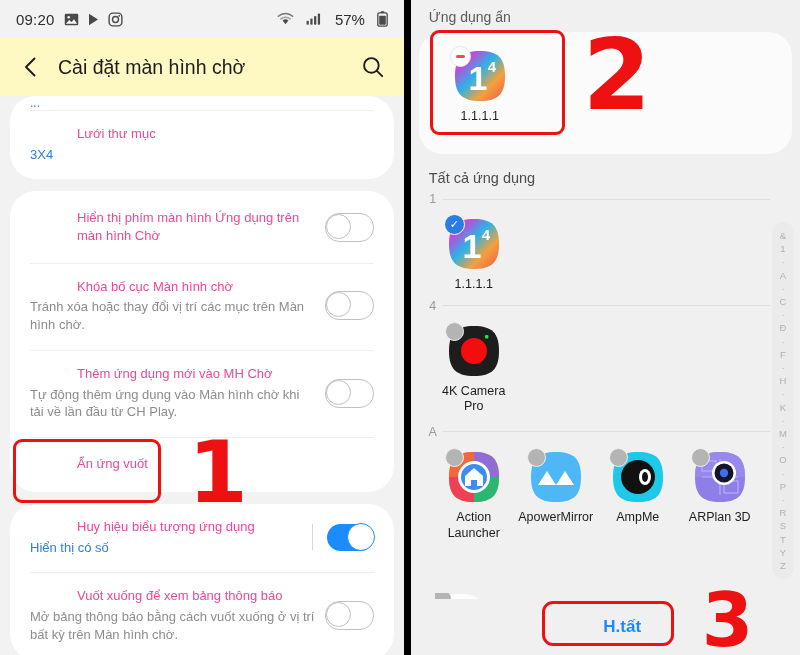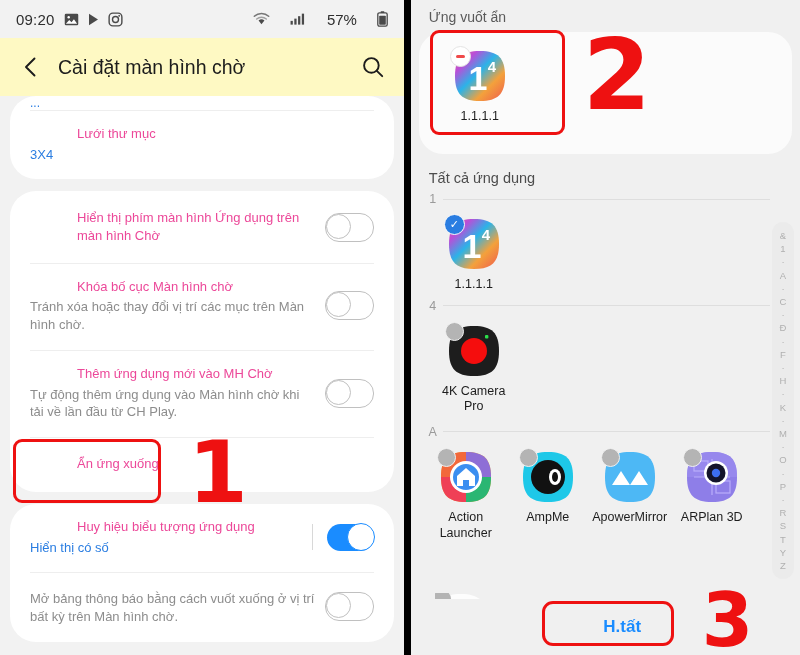--- a/index.html
+++ b/index.html
@@ -14,21 +14,21 @@
   
   .panel-left{
     position:relative;width:414px;height:655px;background:#f2f2f2;overflow:hidden;
   }
   .statusbar{
     height:38px;display:flex;align-items:center;padding:0 16px;
     background:#f2f2f2;font-size:15px;color:#3c3c3c;
   }
   .sb-time{font-size:15px;letter-spacing:.2px;color:#2e2e2e;}
   .sb-icons-left{display:flex;align-items:center;gap:7px;margin-left:9px;}
-  .sb-right{margin-left:auto;display:flex;align-items:center;gap:20px;}
+  .sb-right{margin-left:auto;display:flex;align-items:center;gap:12px;}
   .sb-pct{font-size:15px;color:#2e2e2e;margin-left:2px;}
   .ic{display:inline-block;}
   .ic svg{display:block;}
 
   .appbar{
     height:58px;display:flex;align-items:center;padding:0 18px;background:#fef9c3;
   }
   .back-ic{width:26px;height:26px;flex:none;}
   .appbar-title{
     font-size:19.5px;color:#1c1c1c;margin-left:14px;white-space:nowrap;
@@ -257,57 +257,58 @@
             <div class="row-sub">Tự động thêm ứng dụng vào Màn hình chờ khi tải về lần đầu từ CH Play.</div>
           </div>
           <div class="toggle off">
               <span class="knob"></span>
             </div>
         </div>
         <div class="sep"></div>
 
         <div class="row row-flex" style="padding-top:17px;padding-bottom:19px;">
           <div class="row-text">
-            <div class="row-title">Ẩn ứng xuống</div>
+            <div class="row-title">Ẩn ứng vuốt</div>
           </div>
         </div>
       </div>
 
       <div class="card">
         <div class="row row-flex">
           <div class="row-text">
             <div class="row-title">Huy hiệu biểu tượng ứng dụng</div>
             <div class="row-sub blue">Hiển thị có số</div>
           </div>
           <div class="tog-divider"></div>
           <div class="toggle on">
               <span class="knob"></span>
             </div>
         </div>
         <div class="sep"></div>
         <div class="row row-flex">
           <div class="row-text">
+            <div class="row-title">Vuốt xuống để xem bảng thông báo</div>
             <div class="row-sub">Mở bảng thông báo bằng cách vuốt xuống ở vị trí bất kỳ trên Màn hình chờ.</div>
           </div>
           <div class="toggle off">
               <span class="knob"></span>
             </div>
         </div>
       </div>
     </div>
 
     <div class="hl-box" style="left:13px;top:439px;width:148px;height:64px;"></div>
     <div class="step-num" style="left:188px;top:429px;font-size:86px;">1</div>
   </div>
 
   <div class="v-divider"></div>
 
   <div class="panel-right">
 
-    <div class="hidden-head">Ứng vuốt ẩn</div>
+    <div class="hidden-head">Ứng dụng ẩn</div>
 
     <div class="hidden-card">
       <div class="apps-grid" style="padding-top:14px;padding-left:20px;">
         <div class="app">
           <div class="app-ico">
             <svg width="52" height="52" viewBox="0 0 52 52">
               <defs>
                 <linearGradient id="g1111" x1="0" y1="0" x2="1" y2="1">
                   <stop offset="0%" stop-color="#f25f8a"></stop>
                   <stop offset="22%" stop-color="#b84fd8"></stop>
@@ -364,21 +365,21 @@
           <span class="dot-badge"></span>
         </div>
         <div class="app-name">4K Camera Pro</div>
       </div>
     </div>
 
     <div class="idx-row" style="margin-top:10px;">
       <span class="idx-letter">A</span>
       <span class="idx-line"></span>
     </div>
-    <div class="apps-grid" style="padding-left:14px;">
+    <div class="apps-grid" style="padding-left:22px;">
 
       <div class="app">
         <div class="app-ico">
           <svg width="52" height="52" viewBox="0 0 52 52">
             <path d="M26 1C8 1 1 8 1 26s7 25 25 25 25-7 25-25S44 1 26 1z" fill="#f2a93b"></path>
             <path d="M26 1C8 1 1 8 1 26h25z" fill="#f2683b"></path>
             <path d="M51 26C51 44 44 51 26 51V26z" fill="#2bb673"></path>
             <path d="M26 51C8 51 1 44 1 26h25z" fill="#ef4056"></path>
             <path d="M26 1c18 0 25 7 25 25H26z" fill="#8e6ed6"></path>
             <circle cx="26" cy="26" r="16" fill="#fff"></circle>
@@ -386,39 +387,39 @@
             <path d="M26 17l9 8v10h-6v-6h-6v6h-6V25z" fill="#fff"></path>
           </svg>
           <span class="dot-badge"></span>
         </div>
         <div class="app-name">Action Launcher</div>
       </div>
 
       <div class="app">
         <div class="app-ico">
           <svg width="52" height="52" viewBox="0 0 52 52">
+            <path d="M26 1C8 1 1 8 1 26s7 25 25 25 25-7 25-25S44 1 26 1z" fill="#4db8f5"></path>
+            <path d="M8 34l9-14 9 14zM26 34l9-14 9 14z" fill="#fff"></path>
+          </svg>
+          <span class="dot-badge"></span>
+        </div>
+        <div class="app-name">ApowerMirror</div>
+      </div>
+
+      <div class="app">
+        <div class="app-ico">
+          <svg width="52" height="52" viewBox="0 0 52 52">
             <path d="M26 1C8 1 1 8 1 26s7 25 25 25 25-7 25-25S44 1 26 1z" fill="#1ec8e8"></path>
             <circle cx="26" cy="26" r="17" fill="#111"></circle>
             <ellipse cx="33" cy="26" rx="6" ry="8" fill="#fff"></ellipse>
             <ellipse cx="33" cy="26" rx="3" ry="5" fill="#111"></ellipse>
           </svg>
           <span class="dot-badge"></span>
         </div>
         <div class="app-name">AmpMe</div>
-      </div>
-
-      <div class="app">
-        <div class="app-ico">
-          <svg width="52" height="52" viewBox="0 0 52 52">
-            <path d="M26 1C8 1 1 8 1 26s7 25 25 25 25-7 25-25S44 1 26 1z" fill="#4db8f5"></path>
-            <path d="M8 34l9-14 9 14zM26 34l9-14 9 14z" fill="#fff"></path>
-          </svg>
-          <span class="dot-badge"></span>
-        </div>
-        <div class="app-name">ApowerMirror</div>
       </div>
 
       <div class="app">
         <div class="app-ico">
           <svg width="52" height="52" viewBox="0 0 52 52">
             <path d="M26 1C8 1 1 8 1 26s7 25 25 25 25-7 25-25S44 1 26 1z" fill="#8e7ee8"></path>
             <path d="M26 1C8 1 1 8 1 26h50C51 8 44 1 26 1z" fill="#9b8df0" opacity="0.7"></path>
             <g stroke="#b9aefa" stroke-width="1.2" fill="none">
               <rect x="8" y="10" width="14" height="10"></rect>
                 <rect x="30" y="30" width="14" height="12"></rect>

